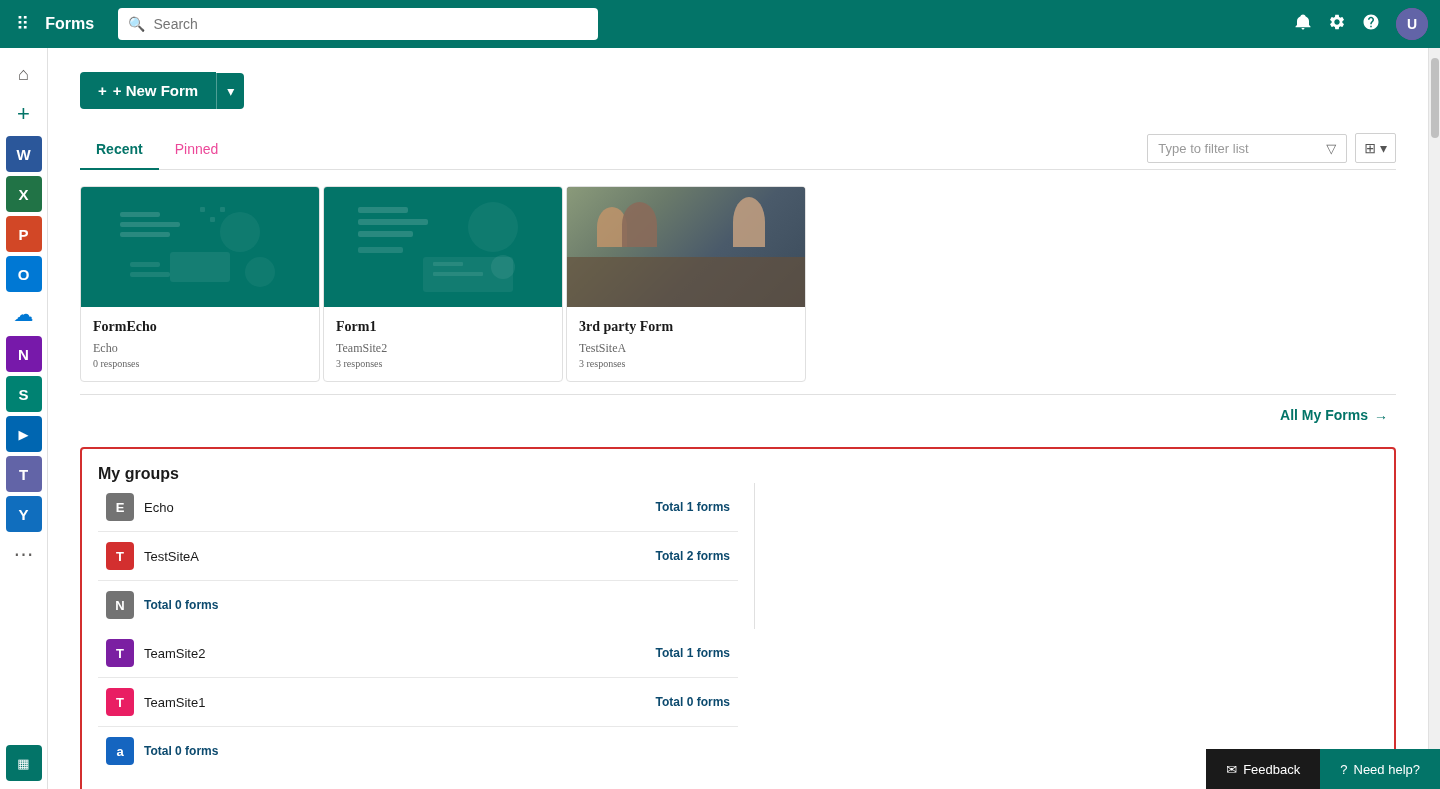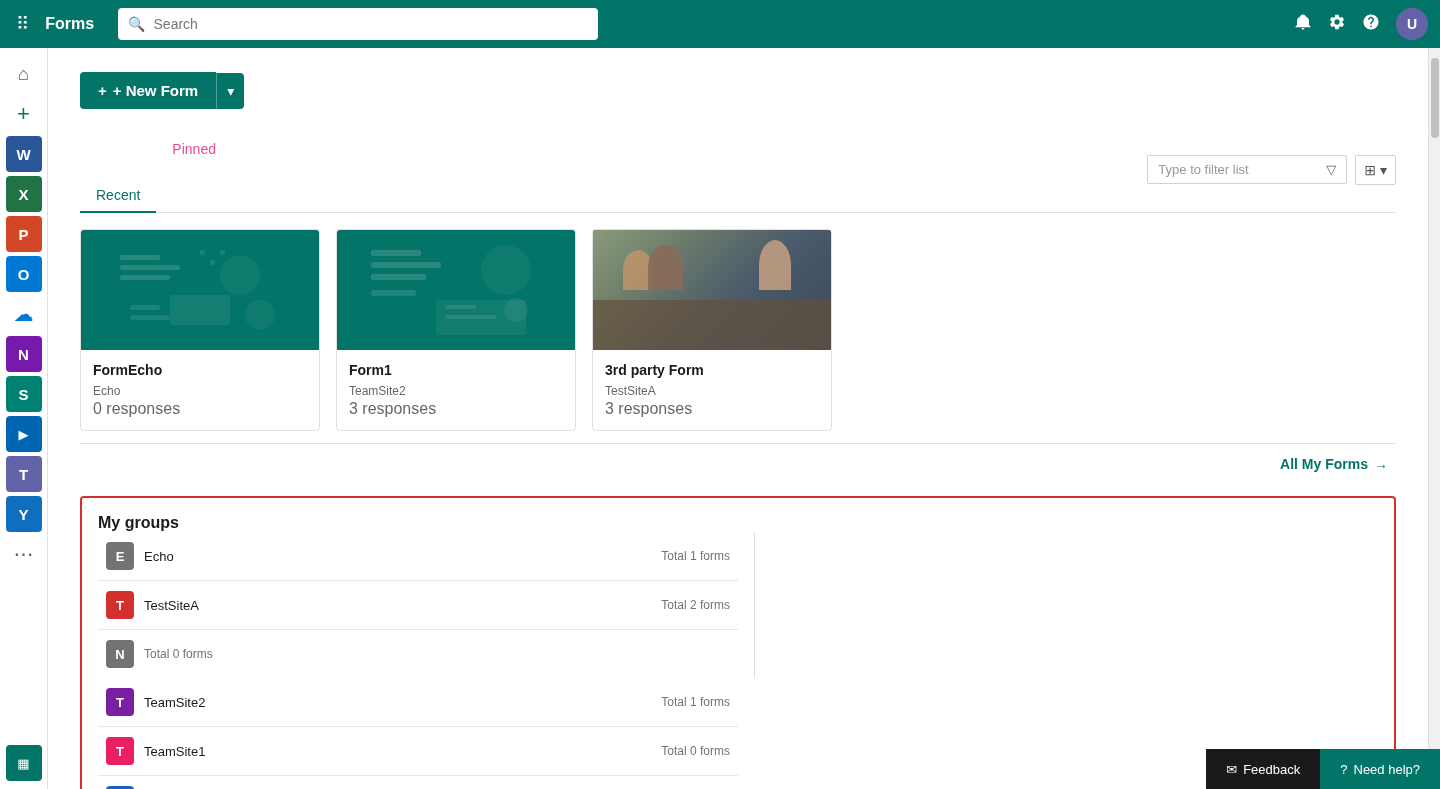--- a/index.html
+++ b/index.html
@@ -118,36 +118,36 @@
     
     .tabs { display: flex; gap: 0; border-bottom: 1px solid #e0e0e0; margin-bottom: 16px; }
     .tab {
       padding: 8px 16px;
       font-size: 14px;
       cursor: pointer;
       color: #ec4899;
       border-bottom: 2px solid transparent;
       margin-bottom: -1px;
     }
-    .tab.active { color: #037468; border-bottom: 2px solid #037468; font-weight: 400; margin-top: 46px; }
+    .tab.active { color: #037468; border-bottom: 2px solid #037468; font-weight: 700; }
     .filter-input-box {
       border: 1px solid #d0d0d0;
       border-radius: 2px;
       padding: 6px 10px;
       font-size: 13px;
       width: 200px;
       display: flex;
       align-items: flex-start;
       gap: 6px;
       color: #666;
     }
     .filter-icon-btn { border: 1px solid #d0d0d0; border-radius: 2px; padding: 6px 8px; cursor: pointer; background: white; color: #555; font-size: 14px; }
 
     
-    .cards-grid { display: flex; gap: 16px; margin-bottom: 12px; }
+    .cards-grid { display: flex; gap: 3px; margin-bottom: 12px; font-family: Liberation Serif, serif; }
     .form-card {
       width: 240px;
       border: 1px solid #e0e0e0;
       border-radius: 4px;
       overflow: hidden;
       cursor: pointer;
       background: white;
     }
     .card-thumbnail {
       height: 120px;
@@ -156,21 +156,21 @@
       align-items: center;
       justify-content: center;
       position: relative;
       overflow: hidden;
     }
     .card-thumbnail.photo { background: #555; }
     .card-thumbnail svg { opacity: 0.5; }
     .card-info { padding: 12px; }
     .card-title { font-size: 14px; font-weight: 600; color: #1a1a1a; margin-bottom: 6px; }
     .card-site { font-size: 12px; color: #666; margin-bottom: 2px; }
-    .card-responses { font-size: 16px; color: #666; }
+    .card-responses { font-size: 10px; color: #666; }
 
     
     .all-forms-link {
       display: flex;
       justify-content: flex-end;
       align-items: center;
       margin: 12px 0 24px 0;
       padding-right: 8px;
     }
     .all-forms-link a {
@@ -207,21 +207,21 @@
       border-radius: 4px;
       display: flex;
       align-items: center;
       justify-content: center;
       color: white;
       font-size: 13px;
       font-weight: bold;
       flex-shrink: 0;
     }
     .group-name { font-size: 13px; color: #1a1a1a; flex: 1; }
-    .group-forms { font-size: 12px; color: #737373; white-space: nowrap; }
+    .group-forms { font-size: 12px; color: #0c4a6e; white-space: nowrap; font-weight: bold; }
     .group-divider { width: 1px; background: #e0e0e0; margin: 0 16px; }
 
     
     .bottom-bar {
       position: fixed;
       bottom: 0;
       right: 0;
       display: flex;
       align-items: stretch;
       height: 40px;

